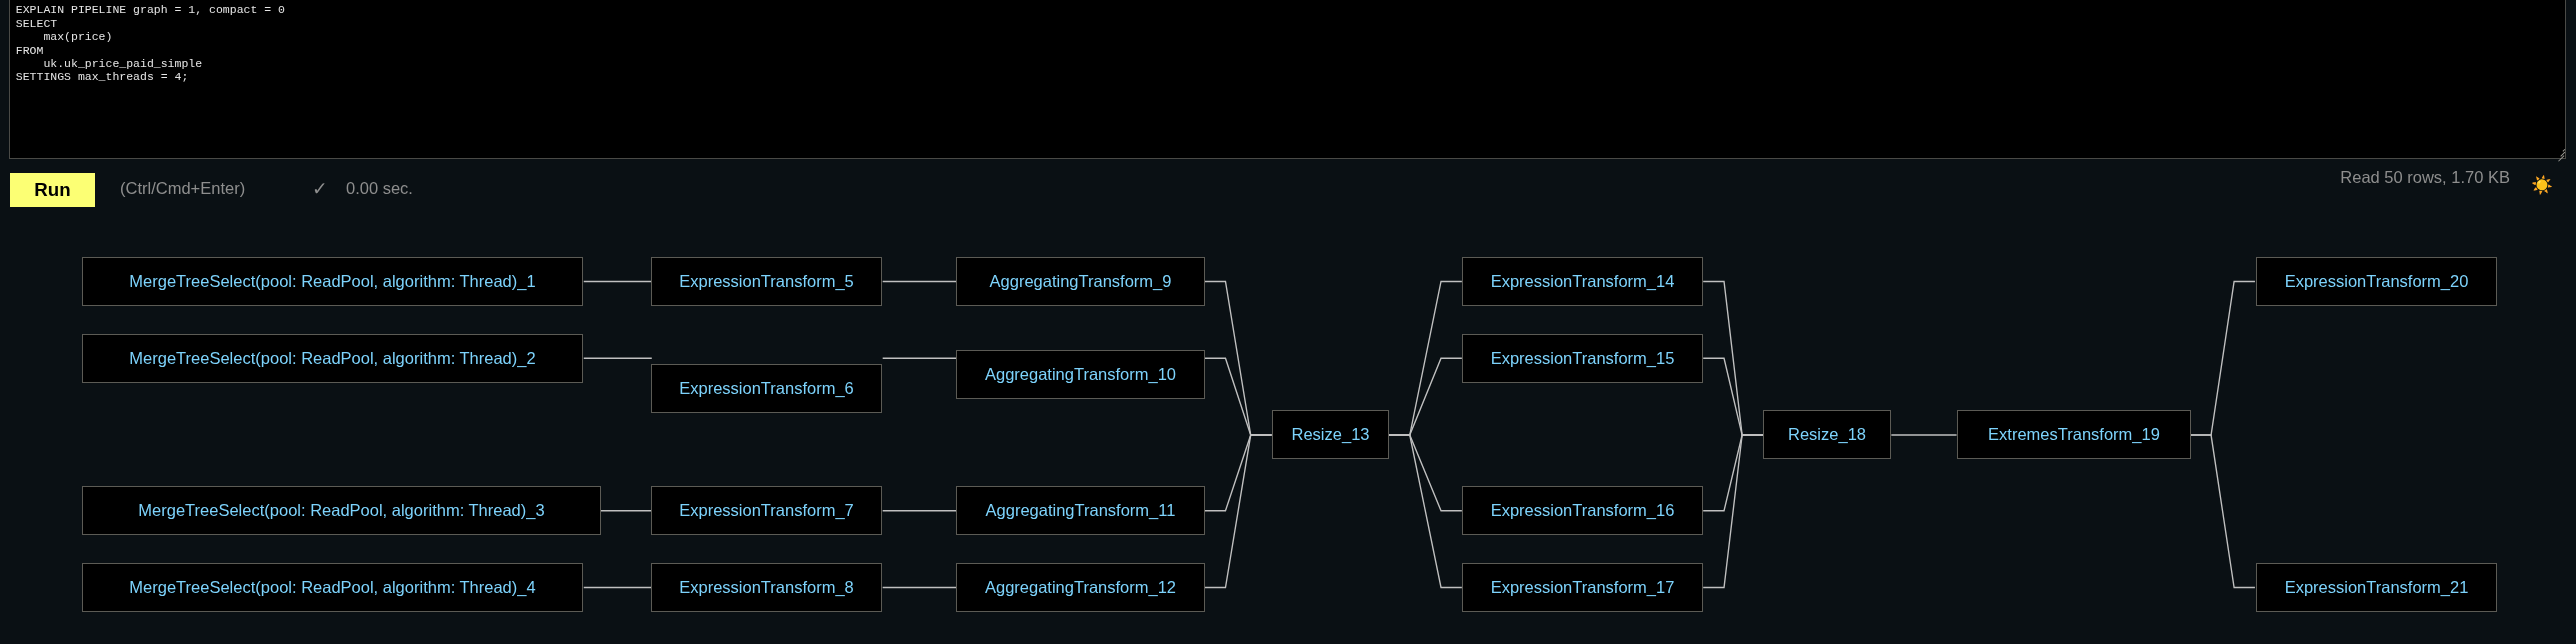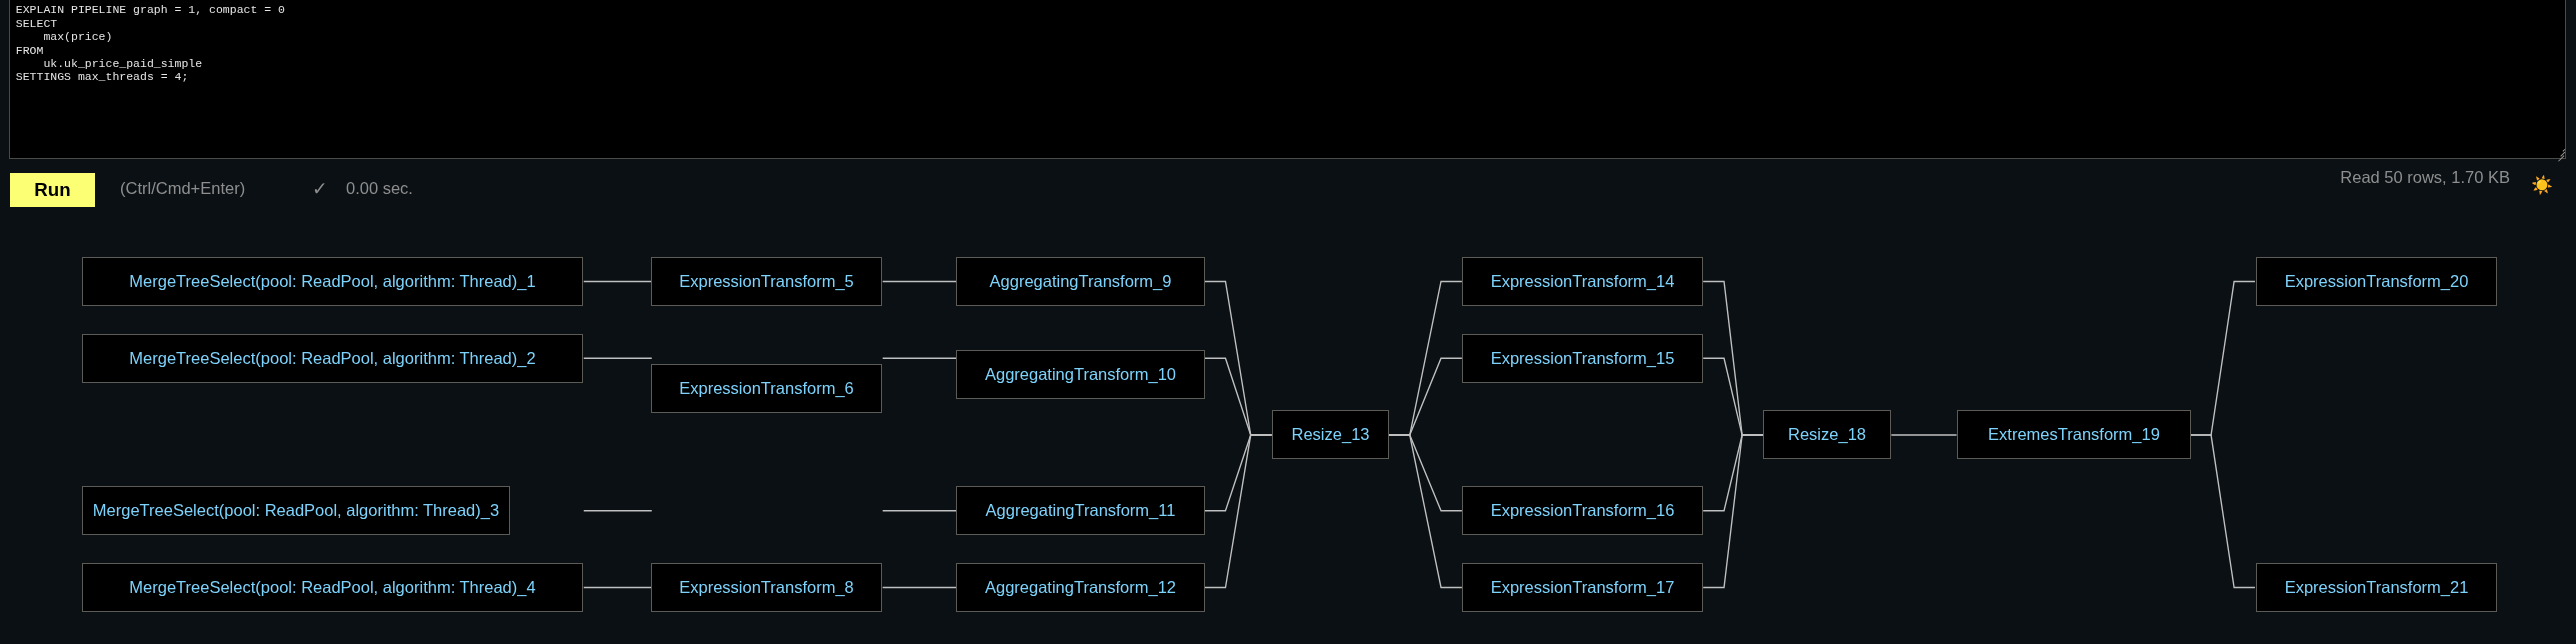--- a/index.html
+++ b/index.html
@@ -219,32 +219,35 @@
       <polyline points="3447,403 3485,403 3528,403 3566,403" fill="none" stroke="#c0c0c0" stroke-width="2.5"></polyline>
       <polyline points="3992,403 4030,403 4072,123 4110,123" fill="none" stroke="#c0c0c0" stroke-width="2.5"></polyline>
       <polyline points="3992,403 4030,403 4072,681 4110,681" fill="none" stroke="#c0c0c0" stroke-width="2.5"></polyline>
     </svg>
 <div class="graph-node" style="left: 82px; top: 43px; width: 501px; height: 49px; border-color: rgb(92, 91, 85); background: rgb(0, 0, 0);">
       <span>MergeTreeSelect(pool: ReadPool, algorithm: Thread)_1</span>
     </div>
     <div class="graph-node" style="left: 82px; top: 120px; width: 501px; height: 49px; border-color: rgb(92, 91, 85); background: rgb(0, 0, 0);">
       <span>MergeTreeSelect(pool: ReadPool, algorithm: Thread)_2</span>
     </div>
-    <div class="graph-node" style="left: 82px; top: 272px; width: 428px; height: 49px; border-color: rgb(92, 91, 85); background: rgb(0, 0, 0);">
+    <div class="graph-node" style="left: 82px; top: 272px; width: 519px; height: 49px; border-color: rgb(92, 91, 85); background: rgb(0, 0, 0);">
       <span>MergeTreeSelect(pool: ReadPool, algorithm: Thread)_3</span>
     </div>
     <div class="graph-node" style="left: 82px; top: 349px; width: 501px; height: 49px; border-color: rgb(92, 91, 85); background: rgb(0, 0, 0);">
       <span>MergeTreeSelect(pool: ReadPool, algorithm: Thread)_4</span>
     </div>
     <div class="graph-node" style="left: 651px; top: 43px; width: 231px; height: 49px; border-color: rgb(92, 91, 85); background: rgb(0, 0, 0);">
       <span>ExpressionTransform_5</span>
     </div>
     <div class="graph-node" style="left: 651px; top: 120px; width: 231px; height: 49px; border-color: rgb(92, 91, 85); background: rgb(0, 0, 0); margin-top: 30px;">
       <span>ExpressionTransform_6</span>
     </div>
+    <div class="graph-node" style="left: 651px; top: 272px; width: 231px; height: 49px; border-color: rgb(92, 91, 85); background: rgb(0, 0, 0);">
+      <span>ExpressionTransform_7</span>
+    </div>
     <div class="graph-node" style="left: 651px; top: 349px; width: 231px; height: 49px; border-color: rgb(92, 91, 85); background: rgb(0, 0, 0);">
       <span>ExpressionTransform_8</span>
     </div>
     <div class="graph-node" style="left: 956px; top: 43px; width: 249px; height: 49px; border-color: rgb(92, 91, 85); background: rgb(0, 0, 0);">
       <span>AggregatingTransform_9</span>
     </div>
     <div class="graph-node" style="left: 956px; top: 136px; width: 249px; height: 49px; border-color: rgb(92, 91, 85); background: rgb(0, 0, 0);">
       <span>AggregatingTransform_10</span>
     </div>
     <div class="graph-node" style="left: 956px; top: 272px; width: 249px; height: 49px; border-color: rgb(92, 91, 85); background: rgb(0, 0, 0);">

